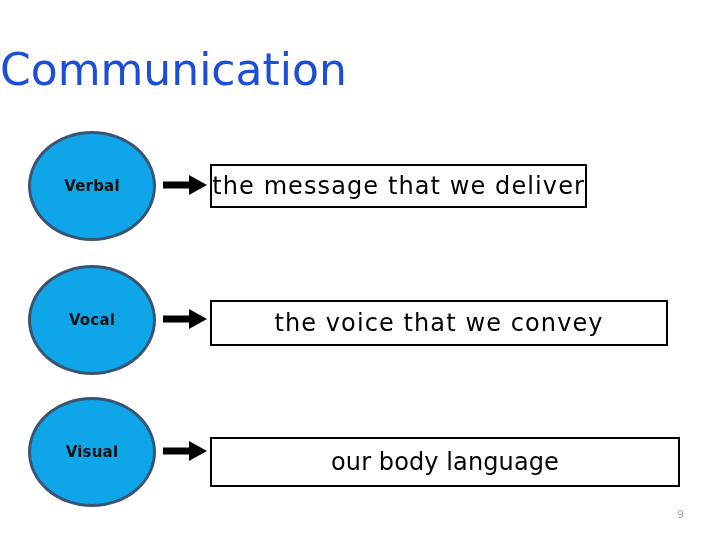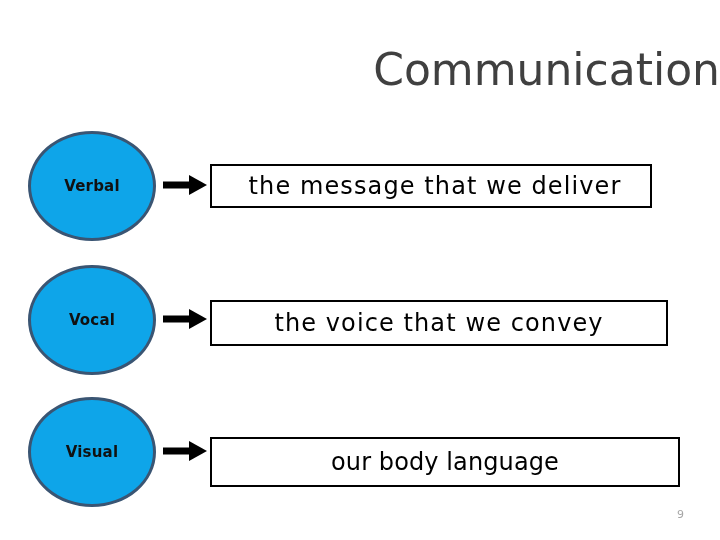--- a/index.html
+++ b/index.html
@@ -20,25 +20,25 @@
     height: 540px;
     background: #ffffff;
   }
 
   
   #slide-title {
     position: absolute;
     left: 0;
     top: 44px;
     width: 720px;
-    text-align: right;
+    text-align: left;
     font-size: 44px;
     line-height: 52px;
     font-weight: 400;
-    color: #404040;
+    color: #1d4ed8;
     white-space: nowrap;
   }
 
   
   .row {
     position: absolute;
     left: 0;
     width: 720px;
     height: 120px;
   }
@@ -84,23 +84,23 @@
     border: 2px solid #000000;
     box-sizing: border-box;
     background: #ffffff;
     display: flex;
     align-items: center;
     color: #000000;
   }
   .tb-0 {
     left: 210px;
     top: 36px;
-    width: 442px;
+    width: 377px;
     height: 44px;
-    justify-content: center;
+    justify-content: flex-end;
     padding-left: 8px;
   }
   .tb-1 {
     left: 210px;
     top: 38px;
     width: 458px;
     height: 46px;
     justify-content: center;
   }
   .tb-2 {

